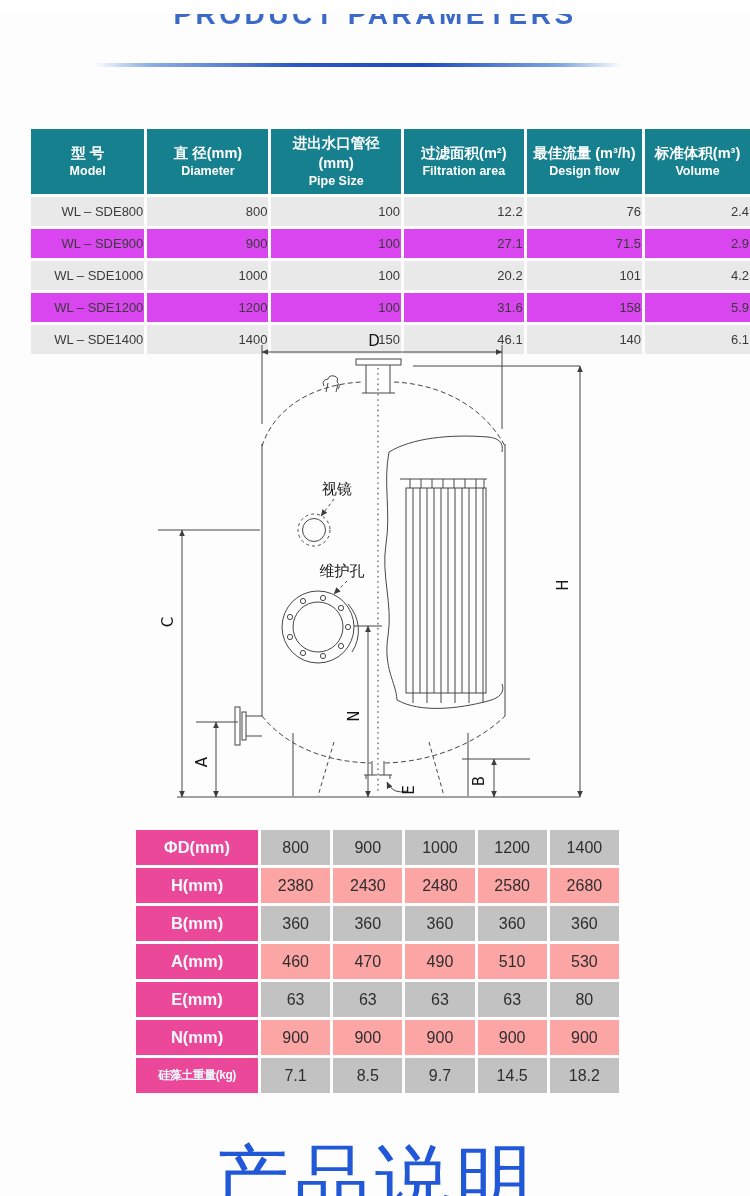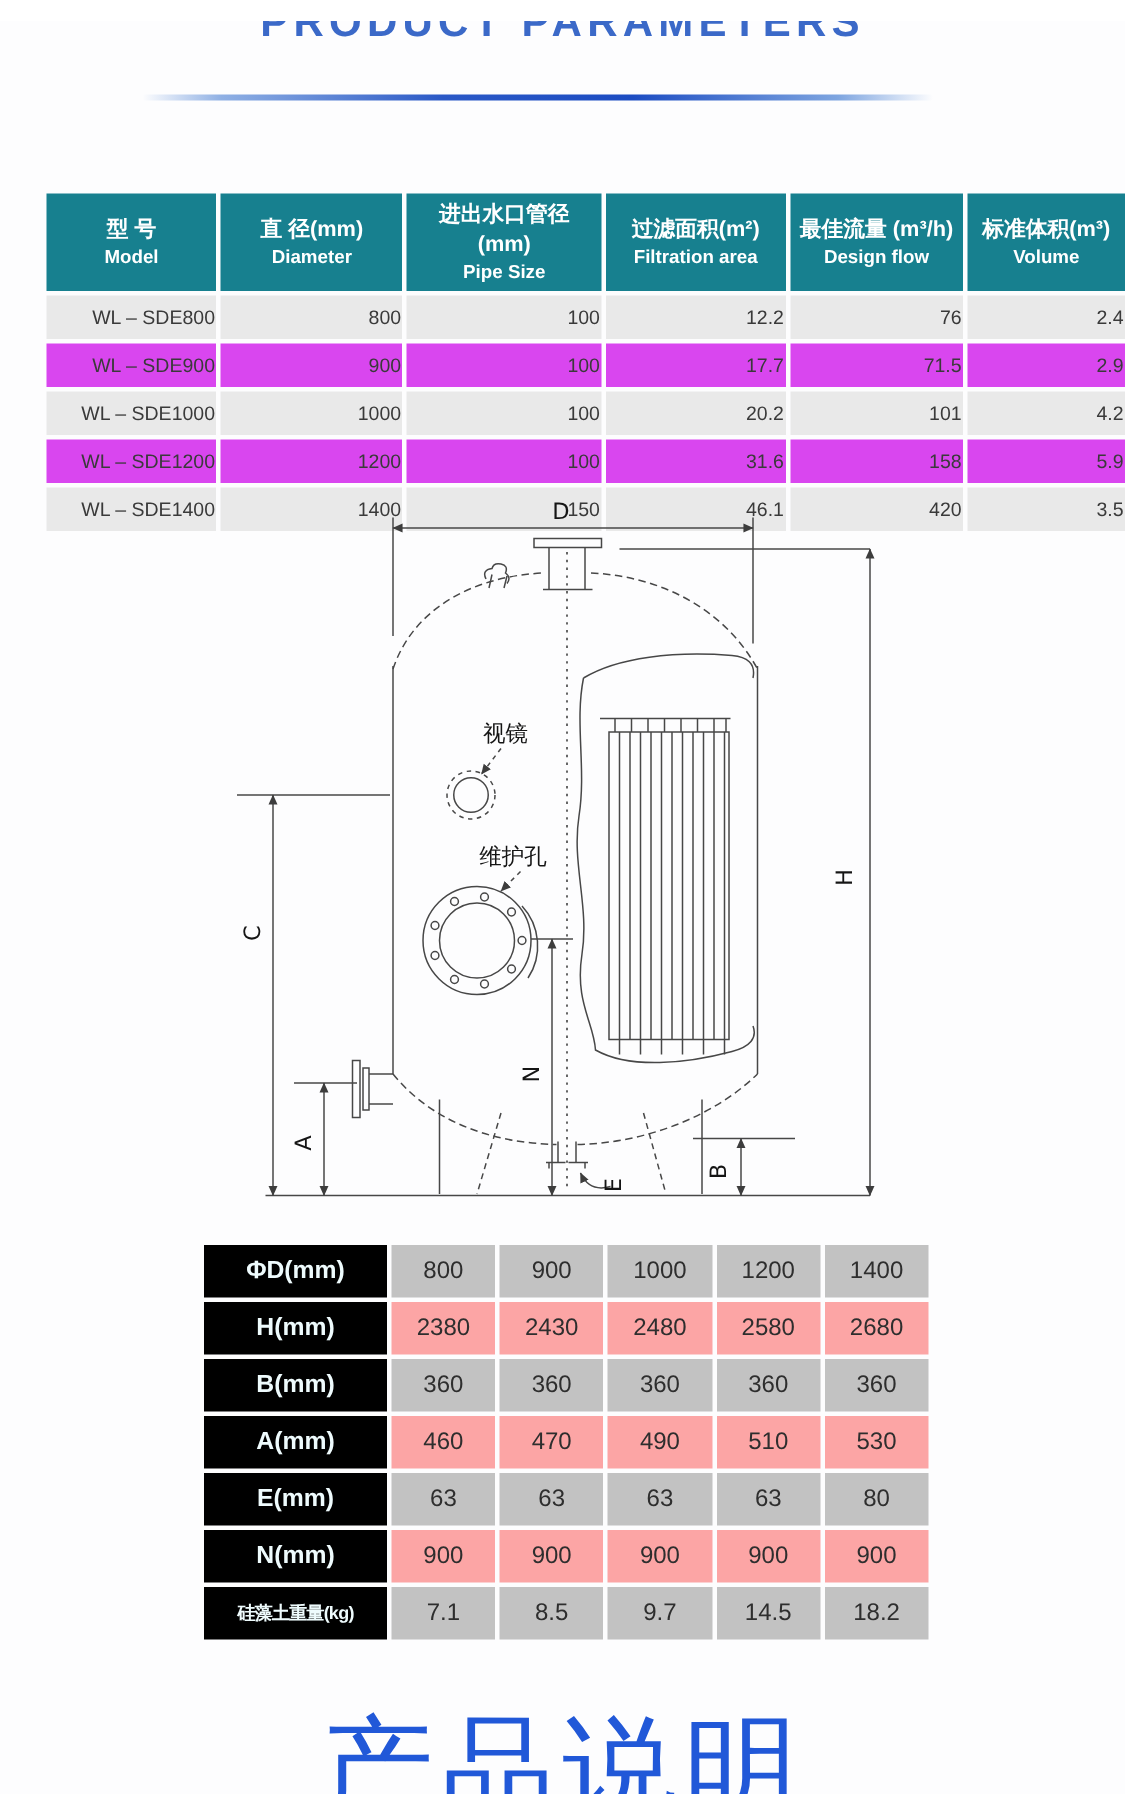--- a/index.html
+++ b/index.html
@@ -28,21 +28,21 @@
   .ln{stroke:#474747;fill:none;stroke-width:1;}
   .dash{stroke-dasharray:5,3;}
   .dash2{stroke-dasharray:4,3;}
   .dash3{stroke-dasharray:3,3;}
   .cl{stroke-dasharray:1.6,3.6;stroke-width:1.1;}
   .dim{font-family:"DejaVu Sans",sans-serif;font-size:15px;fill:#151515;text-anchor:middle;}
   .zhl{font-family:"Liberation Sans","DejaVu Sans",sans-serif;font-size:15px;fill:#151515;text-anchor:middle;}
 
   
   .dim-table{position:absolute;top:813px;left:133px;width:489px;border-spacing:3px;table-layout:fixed;}
-  .dim-table th{background:#000000;color:#eefbfd;font-size:16.5px;font-weight:bold;width:120px;height:33px;text-align:center;}
+  .dim-table th{background:#ec4899;color:#eefbfd;font-size:16.5px;font-weight:bold;width:120px;height:33px;text-align:center;}
   .dim-table th.small{font-size:12px;letter-spacing:-0.5px;}
   .dim-table td{height:33px;text-align:center;font-size:16px;color:#2e2e2e;}
   .dim-table tr.d-dark td{background:#c2c2c2;}
   .dim-table tr.d-light td{background:#fca5a5;}
 
   
   .footer-title{position:absolute;top:1128px;left:0;width:100%;text-align:center;
     font-size:76px;line-height:1;letter-spacing:5px;color:#2158d8;font-weight:500;}
 </style>
 </head>
@@ -96,21 +96,21 @@
           <td>800</td>
           <td>100</td>
           <td>12.2</td>
           <td>76</td>
           <td>2.4</td>
       </tr>
       <tr class="r-dark">
         <td>WL – SDE900</td>
           <td>900</td>
           <td>100</td>
-          <td>17.7</td>
+          <td>27.1</td>
           <td>71.5</td>
           <td>2.9</td>
       </tr>
       <tr class="r-light">
         <td>WL – SDE1000</td>
           <td>1000</td>
           <td>100</td>
           <td>20.2</td>
           <td>101</td>
           <td>4.2</td>
@@ -121,22 +121,22 @@
           <td>100</td>
           <td>31.6</td>
           <td>158</td>
           <td>5.9</td>
       </tr>
       <tr class="r-light">
         <td>WL – SDE1400</td>
           <td>1400</td>
           <td>150</td>
           <td>46.1</td>
-          <td>420</td>
-          <td>3.5</td>
+          <td>140</td>
+          <td>6.1</td>
       </tr>
     </tbody>
   </table>
 
   <svg class="diagram" width="450" height="470" viewBox="0 0 450 470" xmlns="http://www.w3.org/2000/svg">
     <defs>
       <marker id="arr" viewBox="0 0 10 10" refX="8.5" refY="5" markerWidth="7.5" markerHeight="7.5" orient="auto-start-reverse">
         <path d="M0,1 L9,5 L0,9 z" fill="#3d3d3d"></path>
       </marker>
     </defs>

